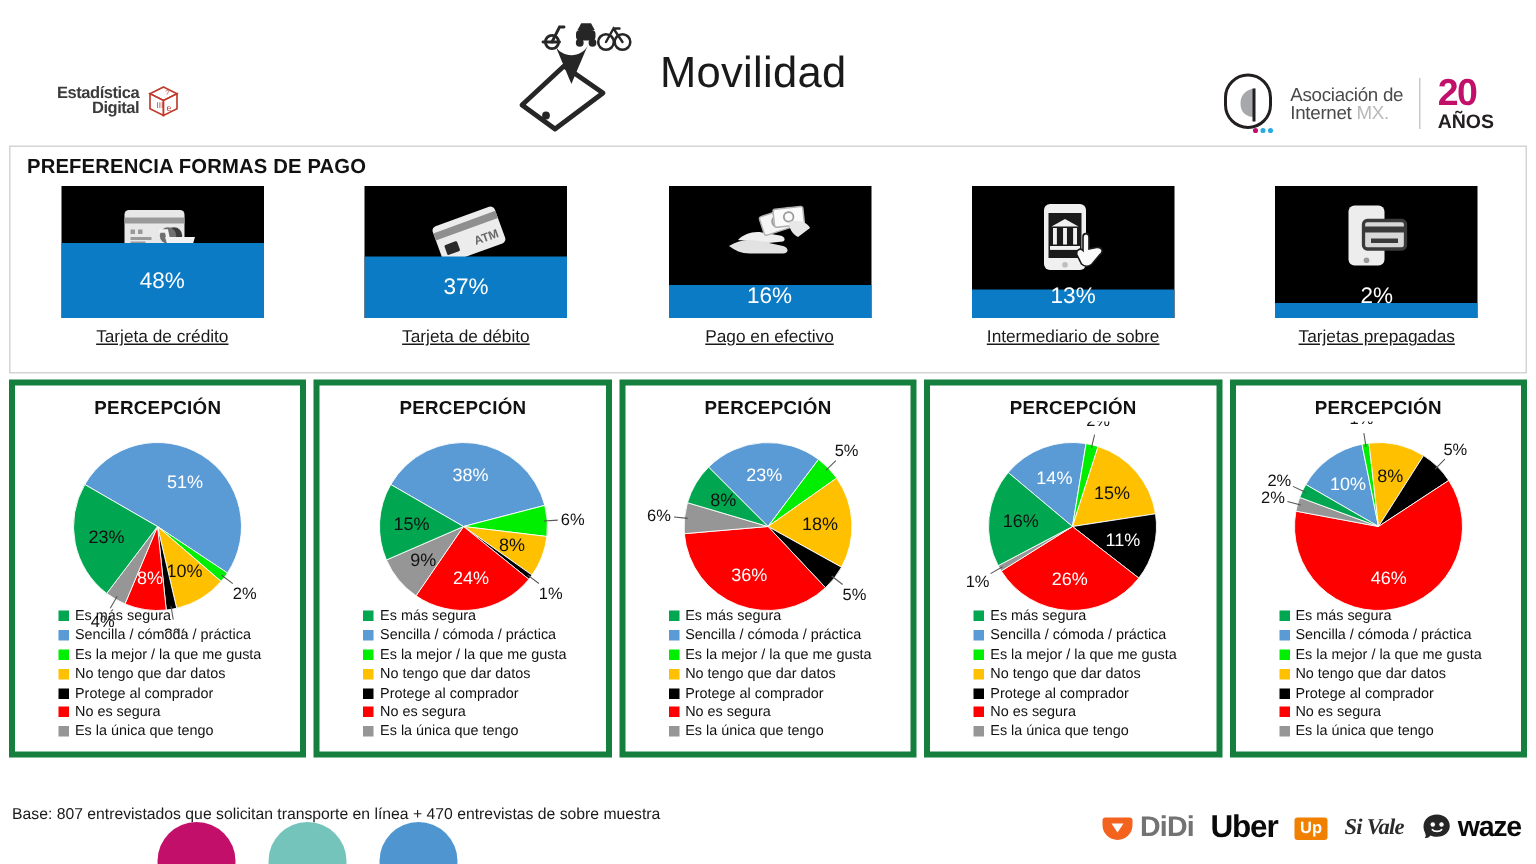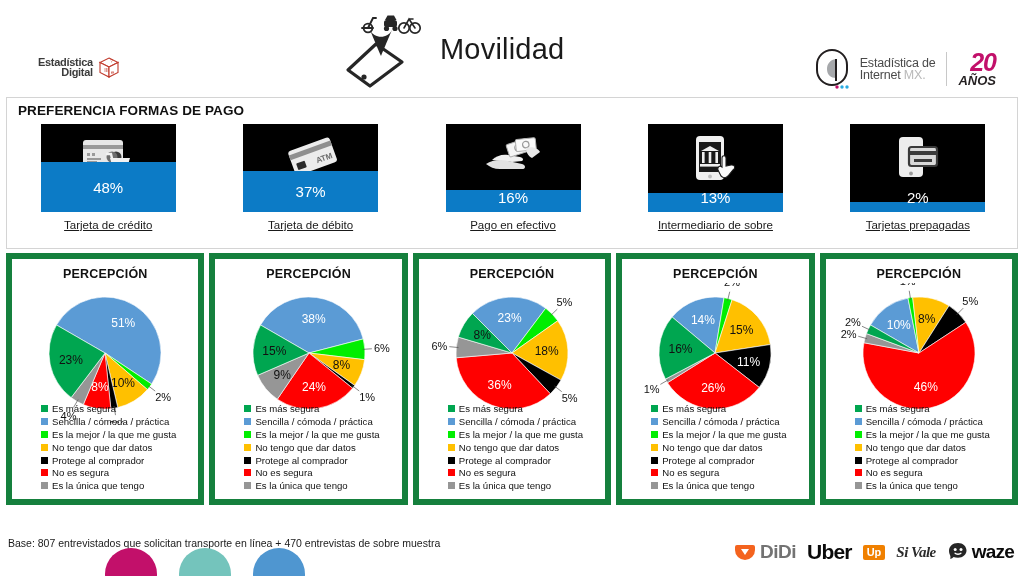--- a/index.html
+++ b/index.html
@@ -22,42 +22,42 @@
   .mobility-icon { width:88px; height:82px; }
   .title-txt { font-size:29px; color:#1a1a1a; font-weight:400; letter-spacing:0.2px; }
 
   .logo-ai { position:absolute; right:28px; top:48px; display:flex; align-items:center; gap:7px; }
   .ai-mark { width:38px; height:42px; position:relative; }
   .ai-txt { line-height:12px; }
   .ai-txt .r1 { font-size:12.5px; color:#4a4a4a; letter-spacing:-0.2px; display:block; }
   .ai-txt .r2 { font-size:12.5px; color:#4a4a4a; letter-spacing:-0.2px; display:block; }
   .ai-txt .r2 em { color:#b9b9b9; font-style:normal; }
   .ai-div { width:1px; height:34px; background:#c8c8c8; margin:0 4px; }
-  .ai-20 { text-align:right;font-style:italic; }
+  .ai-20 { text-align:left; }
   .ai-20 .n { font-size:25px; font-weight:bold; color:#c2106a; line-height:23px; letter-spacing:-1px; display:block; }
   .ai-20 .a { font-size:13px; font-weight:bold; color:#231f20; line-height:13px; letter-spacing:0px; display:block; }
 
   
   .pay-panel {
     position:absolute; left:6px; top:97px; width:1012px; height:152px;
     background:#fff; border:1px solid #d4d4d4;
   }
   .pay-title { position:absolute; left:11px; top:5px; font-size:13.5px; font-weight:bold; color:#111; letter-spacing:0.1px; }
   .cards { position:absolute; left:0; top:26px; width:1012px; display:flex; }
   .card-col { flex:1; display:flex; flex-direction:column; align-items:center; }
   .card-box { width:135px; height:88px; background:#000; position:relative; overflow:hidden; }
   .card-fill { position:absolute; left:0; bottom:0; width:100%; background:#0c7bc6; }
   .card-pct { position:absolute; left:0; width:100%; text-align:center; font-size:15px; color:#fff; }
   .card-ico { position:absolute; left:0; top:0; width:100%; height:100%; display:flex; align-items:center; justify-content:center; }
   .card-ico svg { display:block; }
   .card-label { margin-top:7px; font-size:11.5px; color:#1a1a1a;text-decoration:underline; }
 
   
   .pies { position:absolute; left:6px; top:253px; width:1012px; height:252px; display:flex; gap:5px; }
-  .pie-panel { flex:1; border:6px solid #15803d; background:#fff; position:relative; }
+  .pie-panel { flex:1; border:4px solid #15803d; background:#fff; position:relative; }
   .pie-title { text-align:center; font-size:12.5px; font-weight:bold; color:#111; margin-top:8px; letter-spacing:0.2px; }
   .pie-area { position:relative; width:100%; height:140px; margin-top:2px; }
   .pie-area svg { position:absolute; left:50%; top:0; transform:translateX(-50%); }
   .legend { position:absolute; left:29px; bottom:7px; }
   .leg-row { display:flex; align-items:center; gap:4px; height:12.8px; }
   .leg-sw { width:7px; height:7px; flex:0 0 7px; }
   .leg-tx { font-size:9.6px; color:#111; white-space:nowrap; }
 
   
   .footer { position:absolute; left:0; top:508px; width:1024px; height:68px; background:#fff; }
@@ -126,21 +126,21 @@
         <svg width="38" height="42" viewBox="0 0 38 42">
           <rect x="2" y="2" width="30" height="35" rx="15" fill="none" stroke="#231f20" stroke-width="2"></rect>
           <path d="M23 11 C15 11 12 16 12 21 C12 27 16 30 21 30 L21 11 Z" fill="#a6a8ab"></path>
           <path d="M21 11 L21 33" stroke="#231f20" stroke-width="2" fill="none"></path>
           <circle cx="22" cy="39" r="1.7" fill="#c2106a"></circle>
           <circle cx="27" cy="39" r="1.7" fill="#29abe2"></circle>
           <circle cx="32" cy="39" r="1.7" fill="#29abe2"></circle>
         </svg>
       </span>
       <span class="ai-txt">
-        <span class="r1">Estadística de</span>
+        <span class="r1">Asociación de</span>
         <span class="r2"><span>Internet</span> <em>MX.</em></span>
       </span>
       <span class="ai-div"></span>
       <span class="ai-20">
         <span class="n">20</span>
         <span class="a">AÑOS</span>
       </span>
     </div>
   </div>
 

